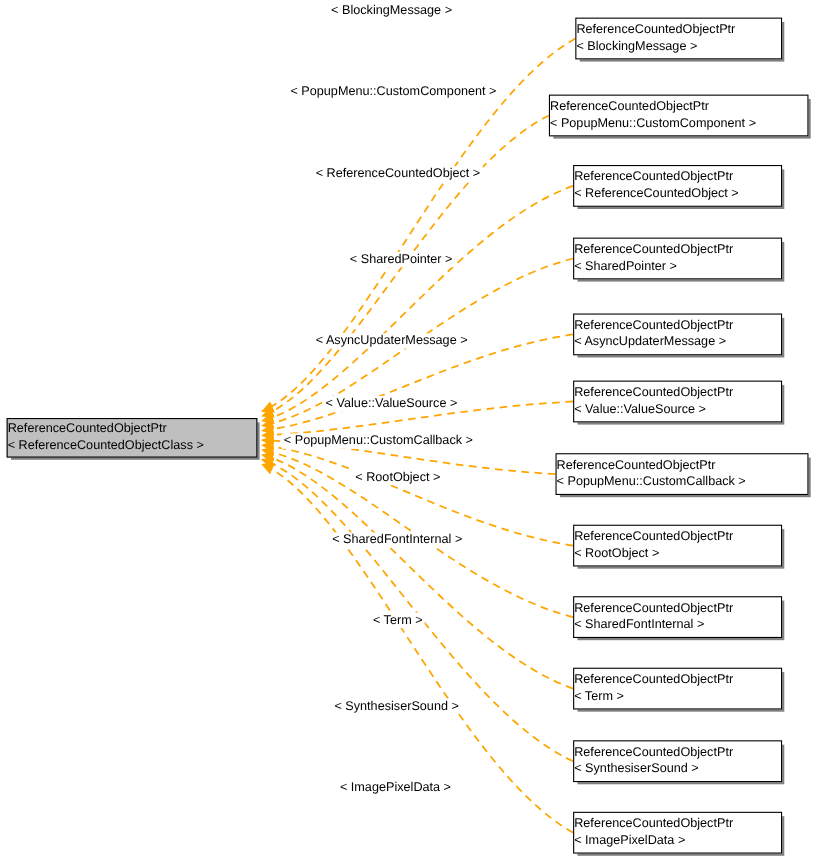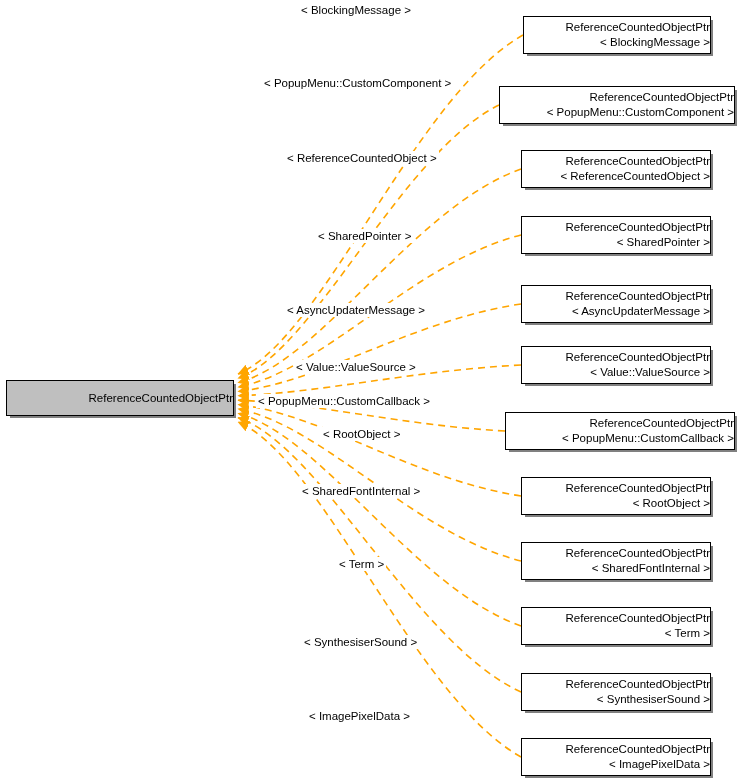--- a/index.html
+++ b/index.html
@@ -23,21 +23,21 @@
     height: 783px;
   }
   .node {
     position: absolute;
     box-sizing: border-box;
     border: 1px solid #000000;
     background: #ffffff;
     box-shadow: 3px 3px 0 -1px #808080;
     display: flex;
     flex-direction: column;
-    align-items: flex-end;
+    align-items: flex-start;
     justify-content: center;
     font-size: 11.5px;
     line-height: 15px;
     color: #000000;
     text-align: center;
     white-space: nowrap;
     z-index: 5;
   }
   .node.root {
     background: #bfbfbf;
@@ -77,20 +77,21 @@
       <path d="M 505 431 C 403.53999999999996 425.45272727272726, 318.1 403.45454545454544, 238 400.1818181818182" fill="none" stroke="#ffa500" stroke-width="1.6" stroke-dasharray="7,5" marker-end="url(#arrow-head)"></path>
       <path d="M 521 496 C 413.46000000000004 479.53818181818184, 322.9 414.3636363636364, 238 404.54545454545456" fill="none" stroke="#ffa500" stroke-width="1.6" stroke-dasharray="7,5" marker-end="url(#arrow-head)"></path>
       <path d="M 521 561 C 413.46000000000004 533.6236363636364, 322.9 425.2727272727273, 238 408.90909090909093" fill="none" stroke="#ffa500" stroke-width="1.6" stroke-dasharray="7,5" marker-end="url(#arrow-head)"></path>
       <path d="M 521 626 C 413.46000000000004 587.709090909091, 322.9 436.1818181818182, 238 413.27272727272725" fill="none" stroke="#ffa500" stroke-width="1.6" stroke-dasharray="7,5" marker-end="url(#arrow-head)"></path>
       <path d="M 521 692 C 413.46000000000004 642.6145454545455, 322.9 447.09090909090907, 238 417.6363636363636" fill="none" stroke="#ffa500" stroke-width="1.6" stroke-dasharray="7,5" marker-end="url(#arrow-head)"></path>
       <path d="M 521 757 C 413.46000000000004 696.7, 322.9 458, 238 422" fill="none" stroke="#ffa500" stroke-width="1.6" stroke-dasharray="7,5" marker-end="url(#arrow-head)"></path>
     </svg>
 
   <div class="node root" id="root-node" style="left: 6px; top: 380px; width: 228px; height: 36px;">
     <span class="node-line">ReferenceCountedObjectPtr</span>
+    <span class="node-line">&lt; ReferenceCountedObjectClass &gt;</span>
   </div>
 
   <div id="node-container">
       <div class="node" style="left: 523px; top: 16px; width: 188px; height: 38px;">
         <span class="node-line">ReferenceCountedObjectPtr</span>
         <span class="node-line">&lt; BlockingMessage &gt;</span>
       </div>
       <div class="node" style="left: 499px; top: 86px; width: 236px; height: 38px;">
         <span class="node-line">ReferenceCountedObjectPtr</span>
         <span class="node-line">&lt; PopupMenu::CustomComponent &gt;</span>

